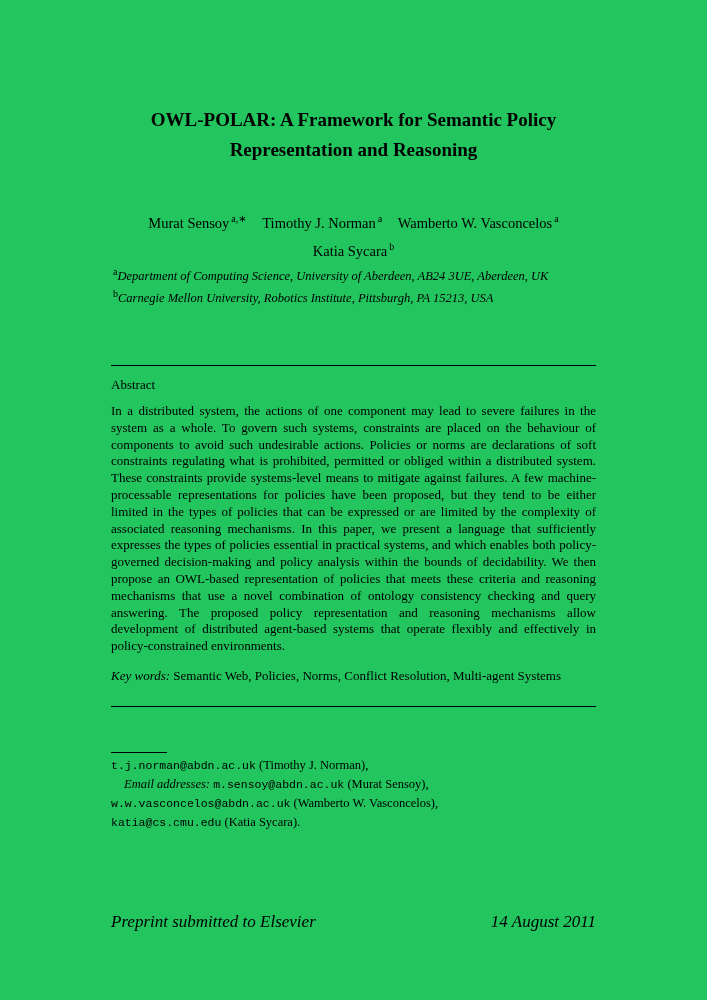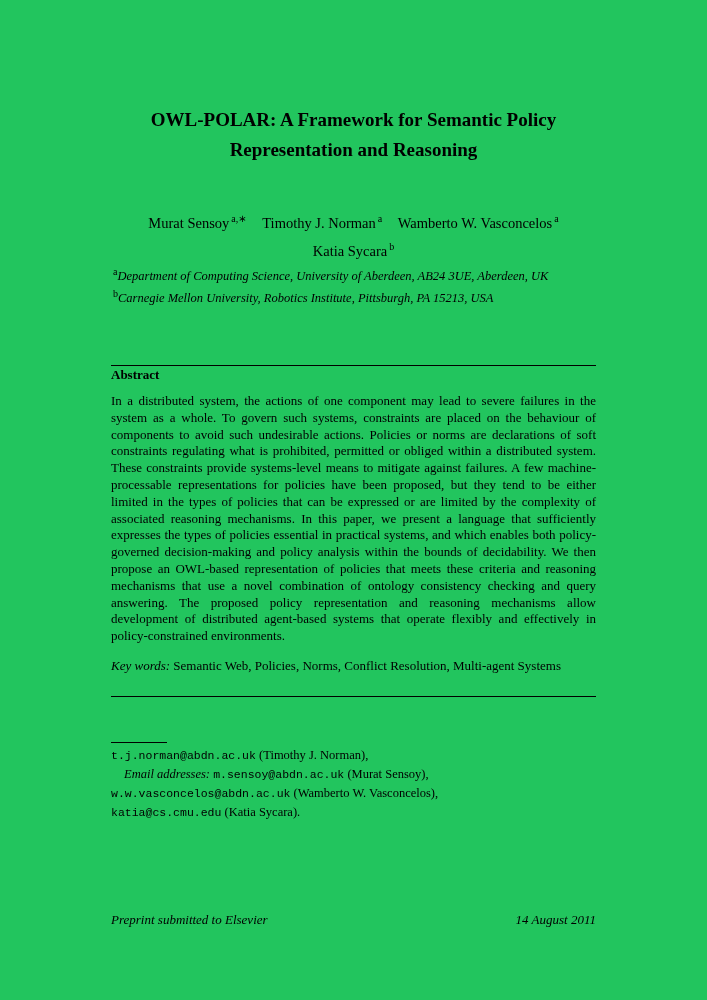--- a/index.html
+++ b/index.html
@@ -40,22 +40,23 @@
   .affiliations {
     margin-top: 0;
     text-align: left;
     font-size: 12.5px;
     line-height: 22px;
   }
   .affil-text { font-style: italic; }
   .rule { height: 1px; background: #000000; }
   .rule-above-abstract { margin-top: 56px; }
   .abstract-heading {
+    margin-top: 10px;
     font-size: 13px;
-    font-weight: bold;
+    font-weight: normal;
     line-height: 17px;
   }
   .abstract-text {
     margin-top: 10px;
     font-size: 13px;
     line-height: 16.8px;
     text-align: justify;
   }
   .keywords {
     margin-top: 12px;
@@ -83,21 +84,21 @@
     font-size: 11.5px;
   }
   .footer {
     position: absolute;
     left: 111px;
     right: 111px;
     top: 912px;
     display: flex;
     justify-content: space-between;
     font-style: italic;
-    font-size: 13px;
+    font-size: 17px;
     align-items: flex-end;
   }
 </style>
 </head>
 <body>
 
 <div class="page">
 
   <h1 class="title">
     <span class="title-line">OWL-POLAR: A Framework for Semantic Policy</span>

